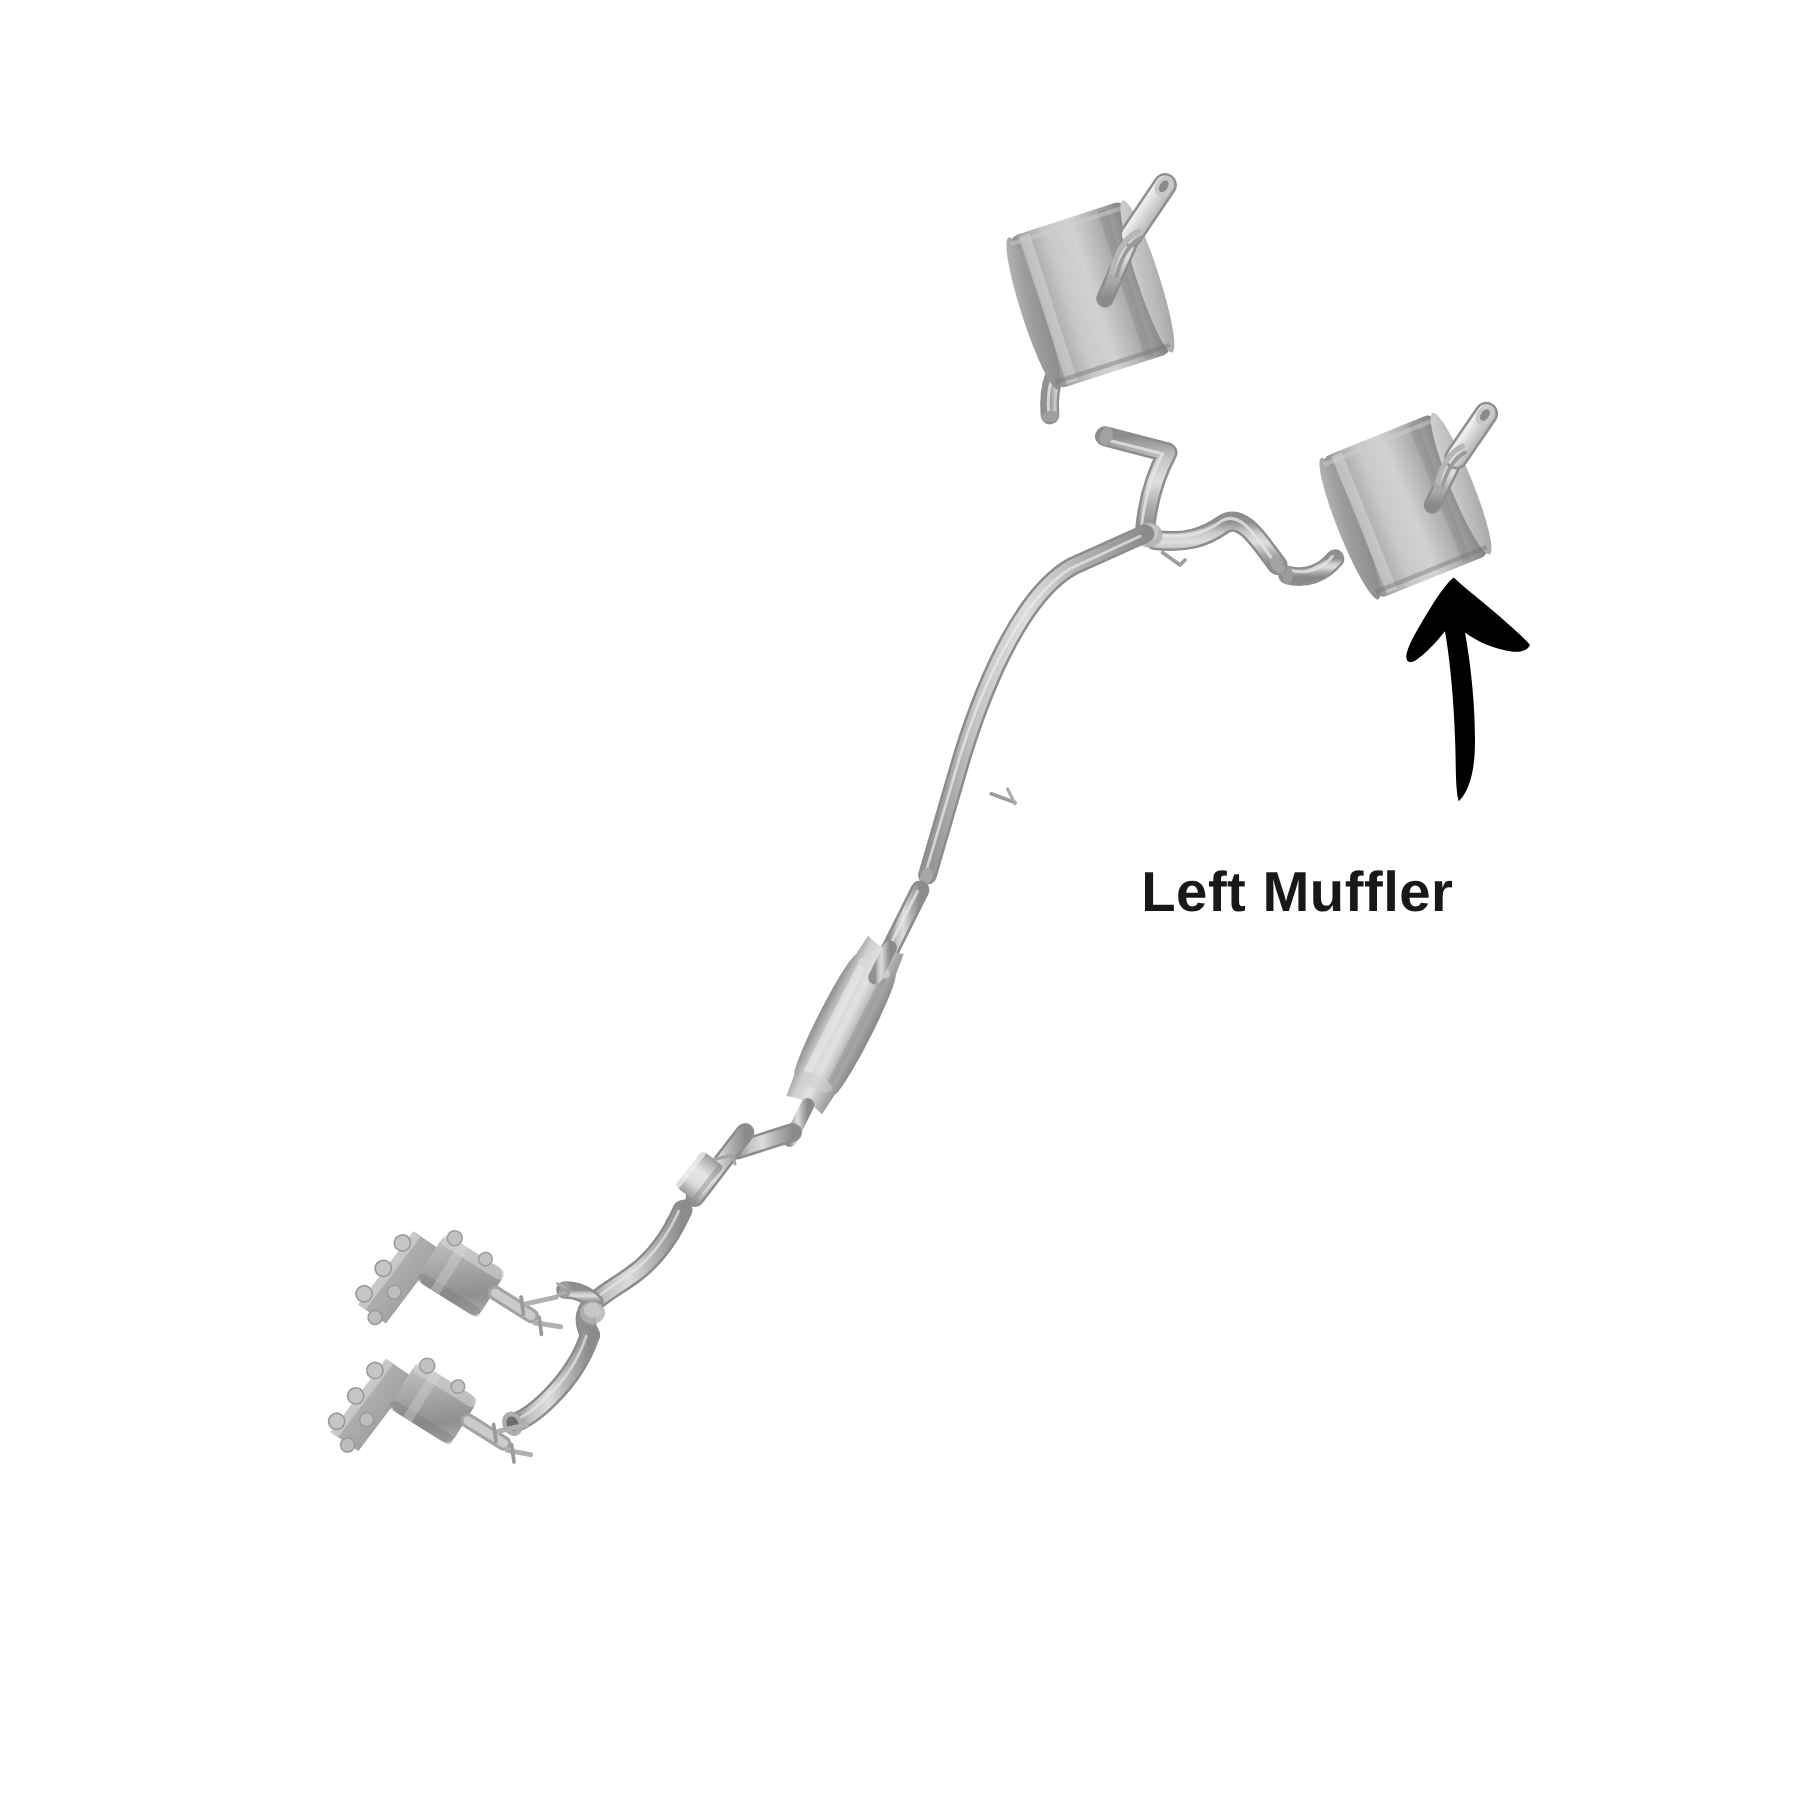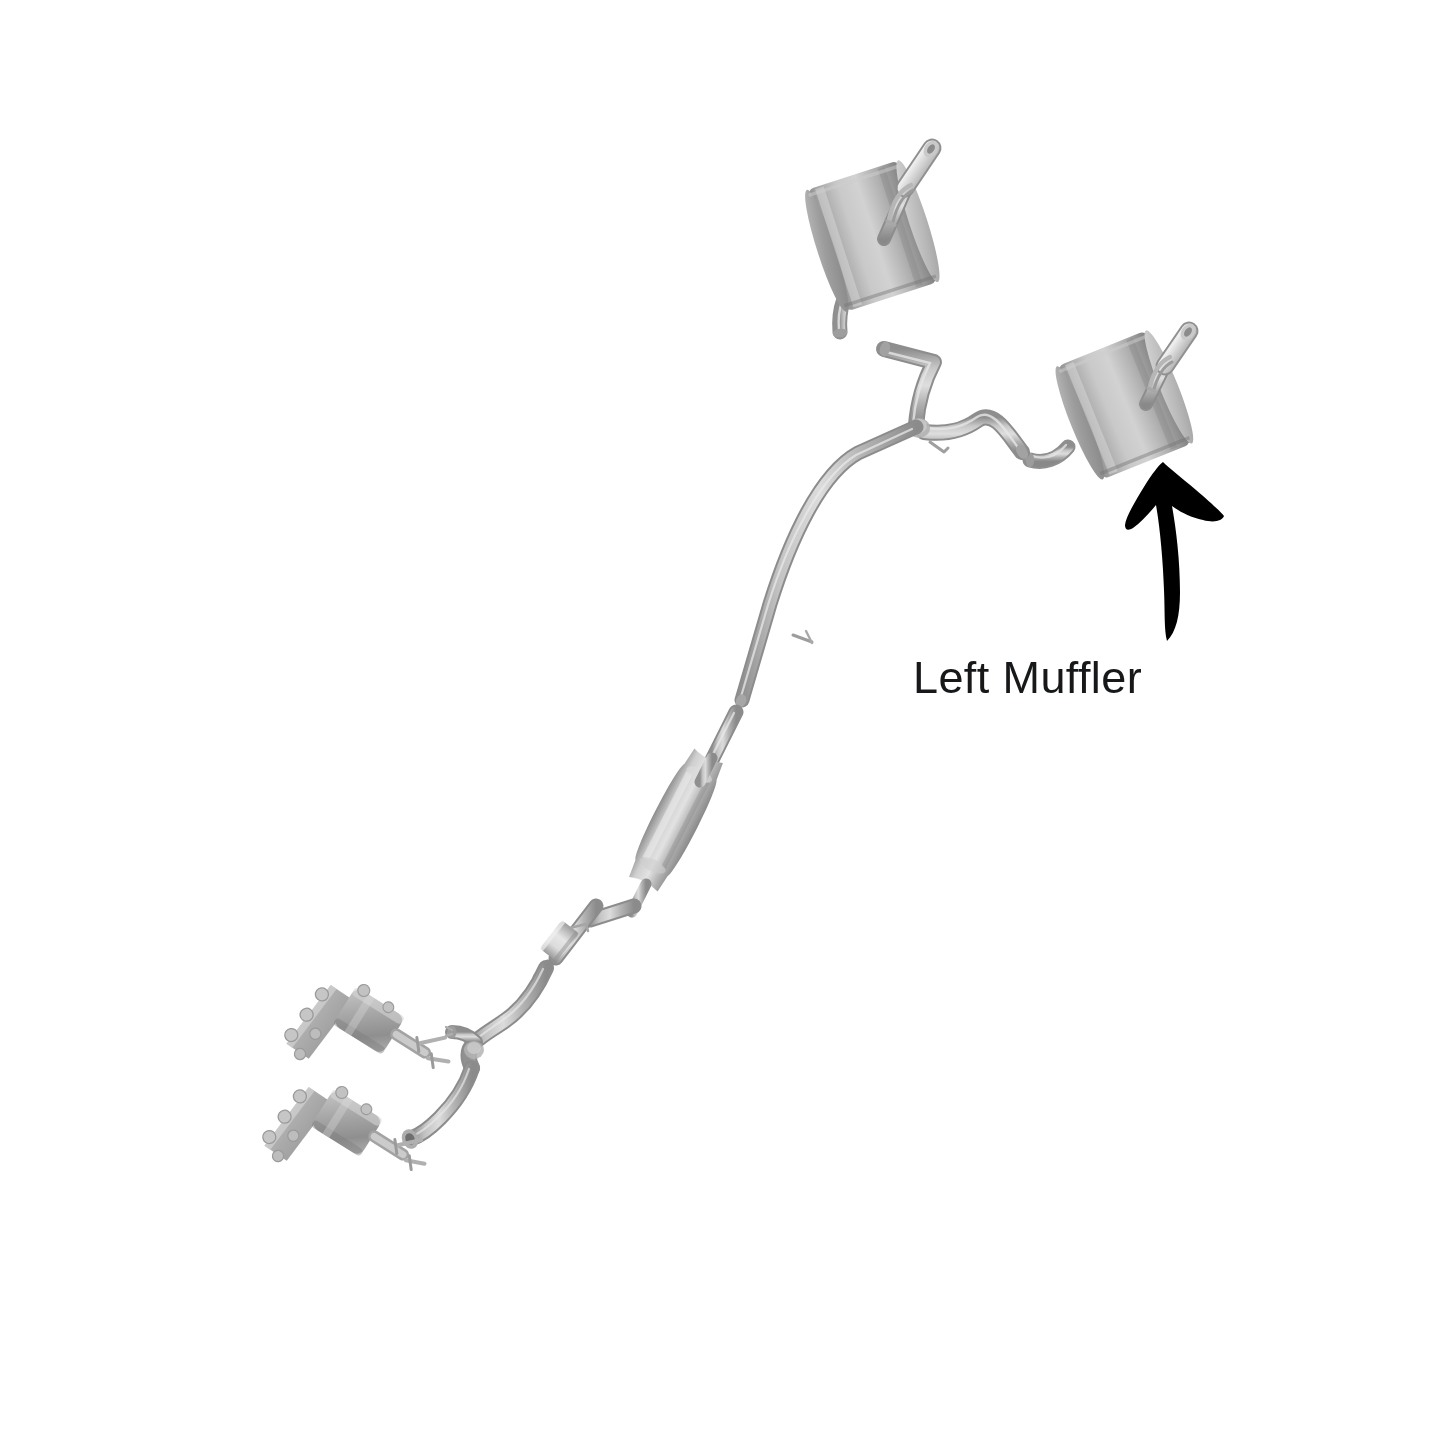--- a/index.html
+++ b/index.html
@@ -33,24 +33,24 @@
     position: absolute;
     left: 0;
     top: 0;
     width: 1445px;
     height: 1445px;
     pointer-events: none;
   }
   #callout-label {
     position: absolute;
     left: 913px;
-    top: 655px;
+    top: 691px;
     font-family: "Liberation Sans", sans-serif;
     font-size: 45px;
-    font-weight: 400;
+    font-weight: 700;
     letter-spacing: 0.4px;
     color: #17181a;
     white-space: nowrap;
     line-height: 1;
   }
 </style>
 </head>
 <body>
 
 <div id="stage">

